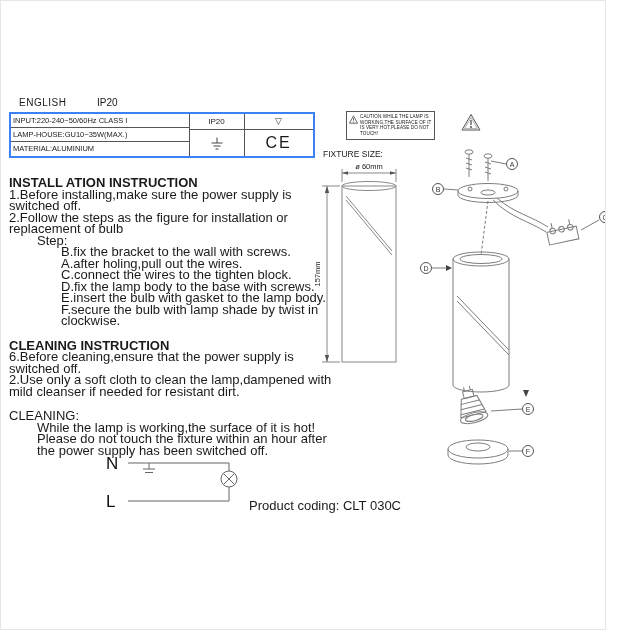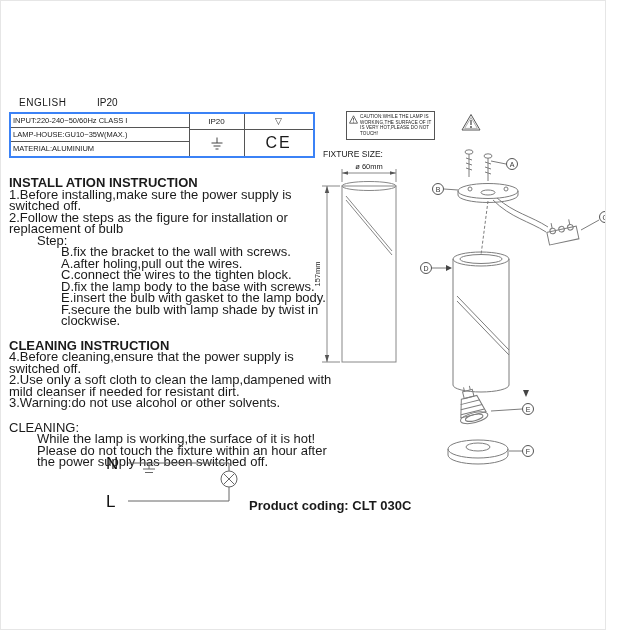--- a/index.html
+++ b/index.html
@@ -30,21 +30,21 @@
   .fixture-size-label{left:322px;top:148px;font-size:8.5px;}
 
   
   .instr{left:8px;top:176px;width:336px;font-size:13px;line-height:11.5px;}
   .instr div{margin:0;}
   .t{font-weight:bold;}
   .gap{margin-top:13px !important;}
   .ind1{padding-left:28px;}
   .ind2{padding-left:52px;}
 
-  .product-coding{left:248px;top:497px;font-size:13px;font-weight:bold;}
+  .product-coding{left:248px;top:497px;font-size:13px;}
 
   .fixture-svg{left:312px;top:157px;}
   .exploded-svg{left:418px;top:142px;}
   .wiring-svg{left:95px;top:442px;}
   .warn-big{left:460px;top:112px;}
 </style>
 </head>
 <body>
 
 <div class="page">
@@ -216,23 +216,22 @@
     <div>2.Follow the steps as the figure for installation or replacement of bulb</div>
     <div class="ind1">Step:</div>
     <div class="ind2">B.fix the bracket to the wall with screws.</div>
     <div class="ind2">A.after holing,pull out the wires.</div>
     <div class="ind2">C.connect the wires to the tighten block.</div>
     <div class="ind2">D.fix the lamp body to the base with screws.</div>
     <div class="ind2">E.insert the bulb with gasket to the lamp body.</div>
     <div class="ind2">F.secure the bulb with lamp shade by twist in clockwise.</div>
 
     <div class="t gap">CLEANING INSTRUCTION</div>
-    <div>4.Before cleaning,ensure that the power supply is switched off.</div>
+    <div>6.Before cleaning,ensure that the power supply is switched off.</div>
     <div>2.Use only a soft cloth to clean the lamp,dampened with mild cleanser if needed for resistant dirt.</div>
-    <div>3.Warning:do not use alcohol or other solvents.</div>
 
     <div class="gap">CLEANING:</div>
     <div class="ind1">While the lamp is working,the surface of it is hot!</div>
     <div class="ind1">Please do not touch the fixture within an hour after the power supply has been switched off.</div>
   </div>
 
   <svg class="abs wiring-svg" width="170" height="75" viewBox="0 0 170 75">
     <g stroke="#666" fill="none" stroke-width="1">
       <line x1="32" y1="20" x2="133" y2="20"></line>
       <g>

